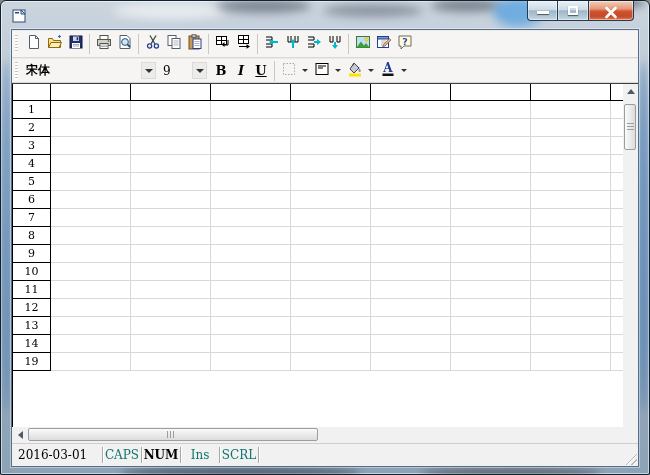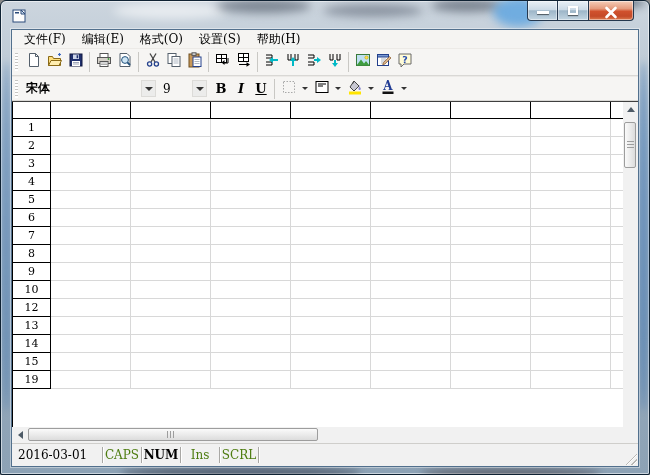--- a/index.html
+++ b/index.html
@@ -101,21 +101,21 @@
              background:linear-gradient(180deg,#fafafa 0%,#ededed 45%,#dcdcdc 100%); }
   .h-thumb .grip-v { position:absolute; left:138px; top:2px; width:8px; height:7px;
              background:repeating-linear-gradient(90deg,#9d9d9d 0 1px,transparent 1px 3px); }
 
   
   .status-bar { height:23px; display:flex; align-items:center; background:#f1f1f1;
                 border-top:1px solid #cfcecb; font-family:"DejaVu Serif", serif; font-size:12px;
                 position:relative; }
   .panel-date { width:89px; padding-left:6px; color:#000; }
   .sb-div { width:1px; height:16px; background:#a9a8a5; box-shadow:1px 0 0 #ffffff; margin:0 1px; }
-  .indicator { width:36px; text-align:center; color:#4d7c0f; }
+  .indicator { width:36px; text-align:center; color:#0f766e; }
   .indicator.active { color:#000; font-weight:bold; }
   .resize-grip { position:absolute; right:1px; bottom:1px; width:13px; height:13px;
     background:repeating-linear-gradient(135deg, transparent 0 2px, #b9b8b5 2px 3px, #fdfdfd 3px 4px);
     clip-path:polygon(100% 0, 100% 100%, 0 100%); }
 </style>
 </head>
 <body>
 
 <div class="window">
 
@@ -153,27 +153,20 @@
                 <line x1="11.5" y1="2" x2="2.5" y2="11"></line>
             </g>
           </svg>
         </span>
       </div>
     </div>
   </div>
 
   <div class="client">
 
-    <div class="menu-bar">
-        <span class="menu-item">文件(F)</span>
-        <span class="menu-item">编辑(E)</span>
-        <span class="menu-item">格式(O)</span>
-        <span class="menu-item">设置(S)</span>
-        <span class="menu-item">帮助(H)</span>
-      </div>
 
     <div class="toolbar std">
       <span class="grip"></span>
 
       <span class="tb-btn">
           <span>
         <svg width="16" height="16" viewBox="0 0 16 16">
               <path d="M3.5 1.5h6l3 3v10h-9z" fill="#fff" stroke="#55606c"></path>
               <path d="M9.5 1.5v3h3" fill="none" stroke="#55606c"></path>
             </svg>
@@ -530,20 +523,31 @@
               <span class="cell"></span>
               <span class="cell"></span>
               <span class="cell"></span>
               <span class="cell"></span>
               <span class="cell"></span>
               <span class="cell"></span>
               <span class="cell"></span>
               <span class="cell partial"></span>
             </div>
             <div class="grid-row">
+              <span class="row-header">11</span>
+              <span class="cell"></span>
+              <span class="cell"></span>
+              <span class="cell"></span>
+              <span class="cell"></span>
+              <span class="cell"></span>
+              <span class="cell"></span>
+              <span class="cell"></span>
+              <span class="cell partial"></span>
+            </div>
+            <div class="grid-row">
               <span class="row-header">12</span>
               <span class="cell"></span>
               <span class="cell"></span>
               <span class="cell"></span>
               <span class="cell"></span>
               <span class="cell"></span>
               <span class="cell"></span>
               <span class="cell"></span>
               <span class="cell partial"></span>
             </div>
@@ -553,31 +557,20 @@
               <span class="cell"></span>
               <span class="cell"></span>
               <span class="cell"></span>
               <span class="cell"></span>
               <span class="cell"></span>
               <span class="cell"></span>
               <span class="cell partial"></span>
             </div>
             <div class="grid-row">
               <span class="row-header">14</span>
-              <span class="cell"></span>
-              <span class="cell"></span>
-              <span class="cell"></span>
-              <span class="cell"></span>
-              <span class="cell"></span>
-              <span class="cell"></span>
-              <span class="cell"></span>
-              <span class="cell partial"></span>
-            </div>
-            <div class="grid-row">
-              <span class="row-header">15</span>
               <span class="cell"></span>
               <span class="cell"></span>
               <span class="cell"></span>
               <span class="cell"></span>
               <span class="cell"></span>
               <span class="cell"></span>
               <span class="cell"></span>
               <span class="cell partial"></span>
             </div>
             <div class="grid-row">

